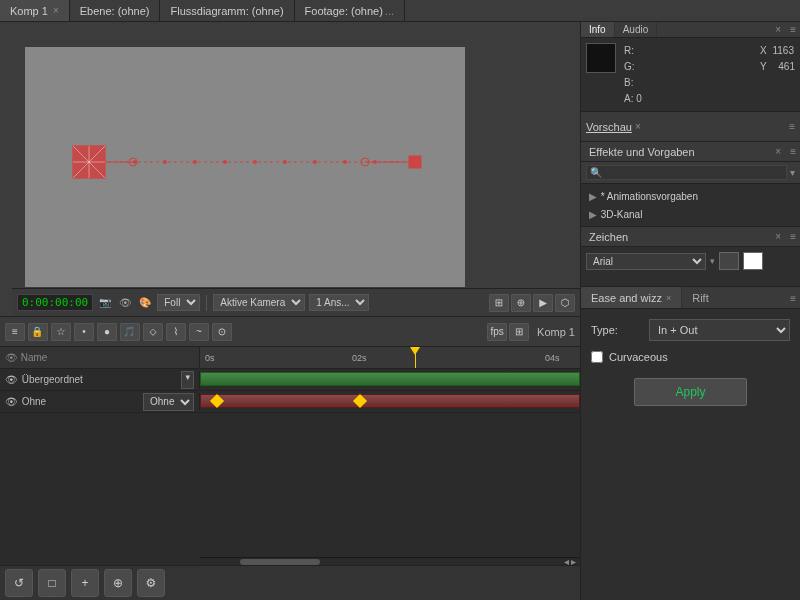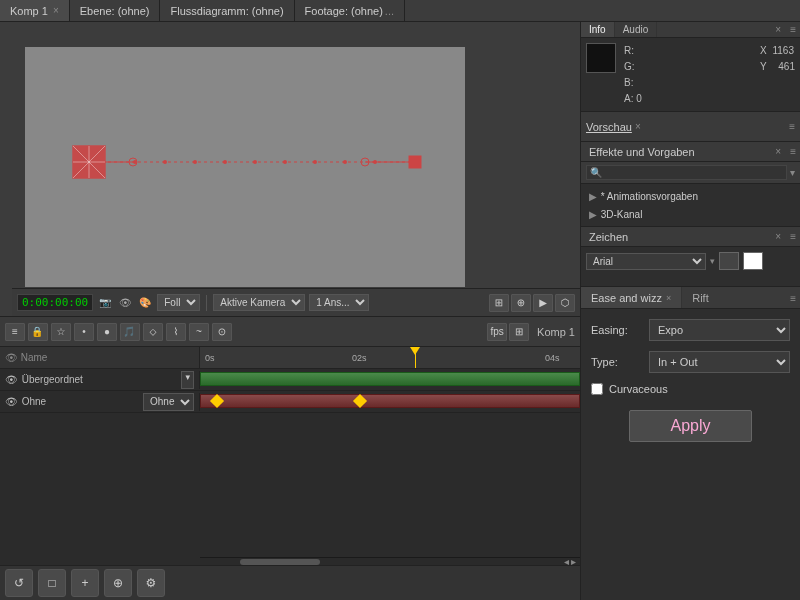--- a/index.html
+++ b/index.html
@@ -496,22 +496,22 @@
     .checkbox-label {
       font-size: 11px;
       color: #ccc;
     }
 
     .apply-btn {
       display: block;
       margin: 0 auto;
       background: #4a4a4a;
       border: 1px solid #666;
-      color: #f9a8d4;
-      font-size: 16px;
+      color: #22c55e;
+      font-size: 12px;
       padding: 6px 40px;
       cursor: pointer;
       border-radius: 2px;
     }
 
     
     .app-bottom {
       position: absolute;
       bottom: 0;
       left: 0;
@@ -919,26 +919,20 @@
         <div class="ease-tab-rift">
           <span>Rift</span>
         </div>
         <div style="margin-left:auto;">
           <span style="color:#888; font-size:10px; padding:0 4px; cursor:pointer;">≡</span>
         </div>
       </div>
 
       <div class="ease-content">
 
-        <div class="ease-row">
-          <span class="ease-label">Easing:</span>
-          <select class="ease-select">
-            <option>Expo</option>
-          </select>
-        </div>
 
         <div class="ease-row">
           <span class="ease-label">Type:</span>
           <select class="ease-select">
             <option>In + Out</option>
           </select>
         </div>
 
 
         <div class="checkbox-row">

